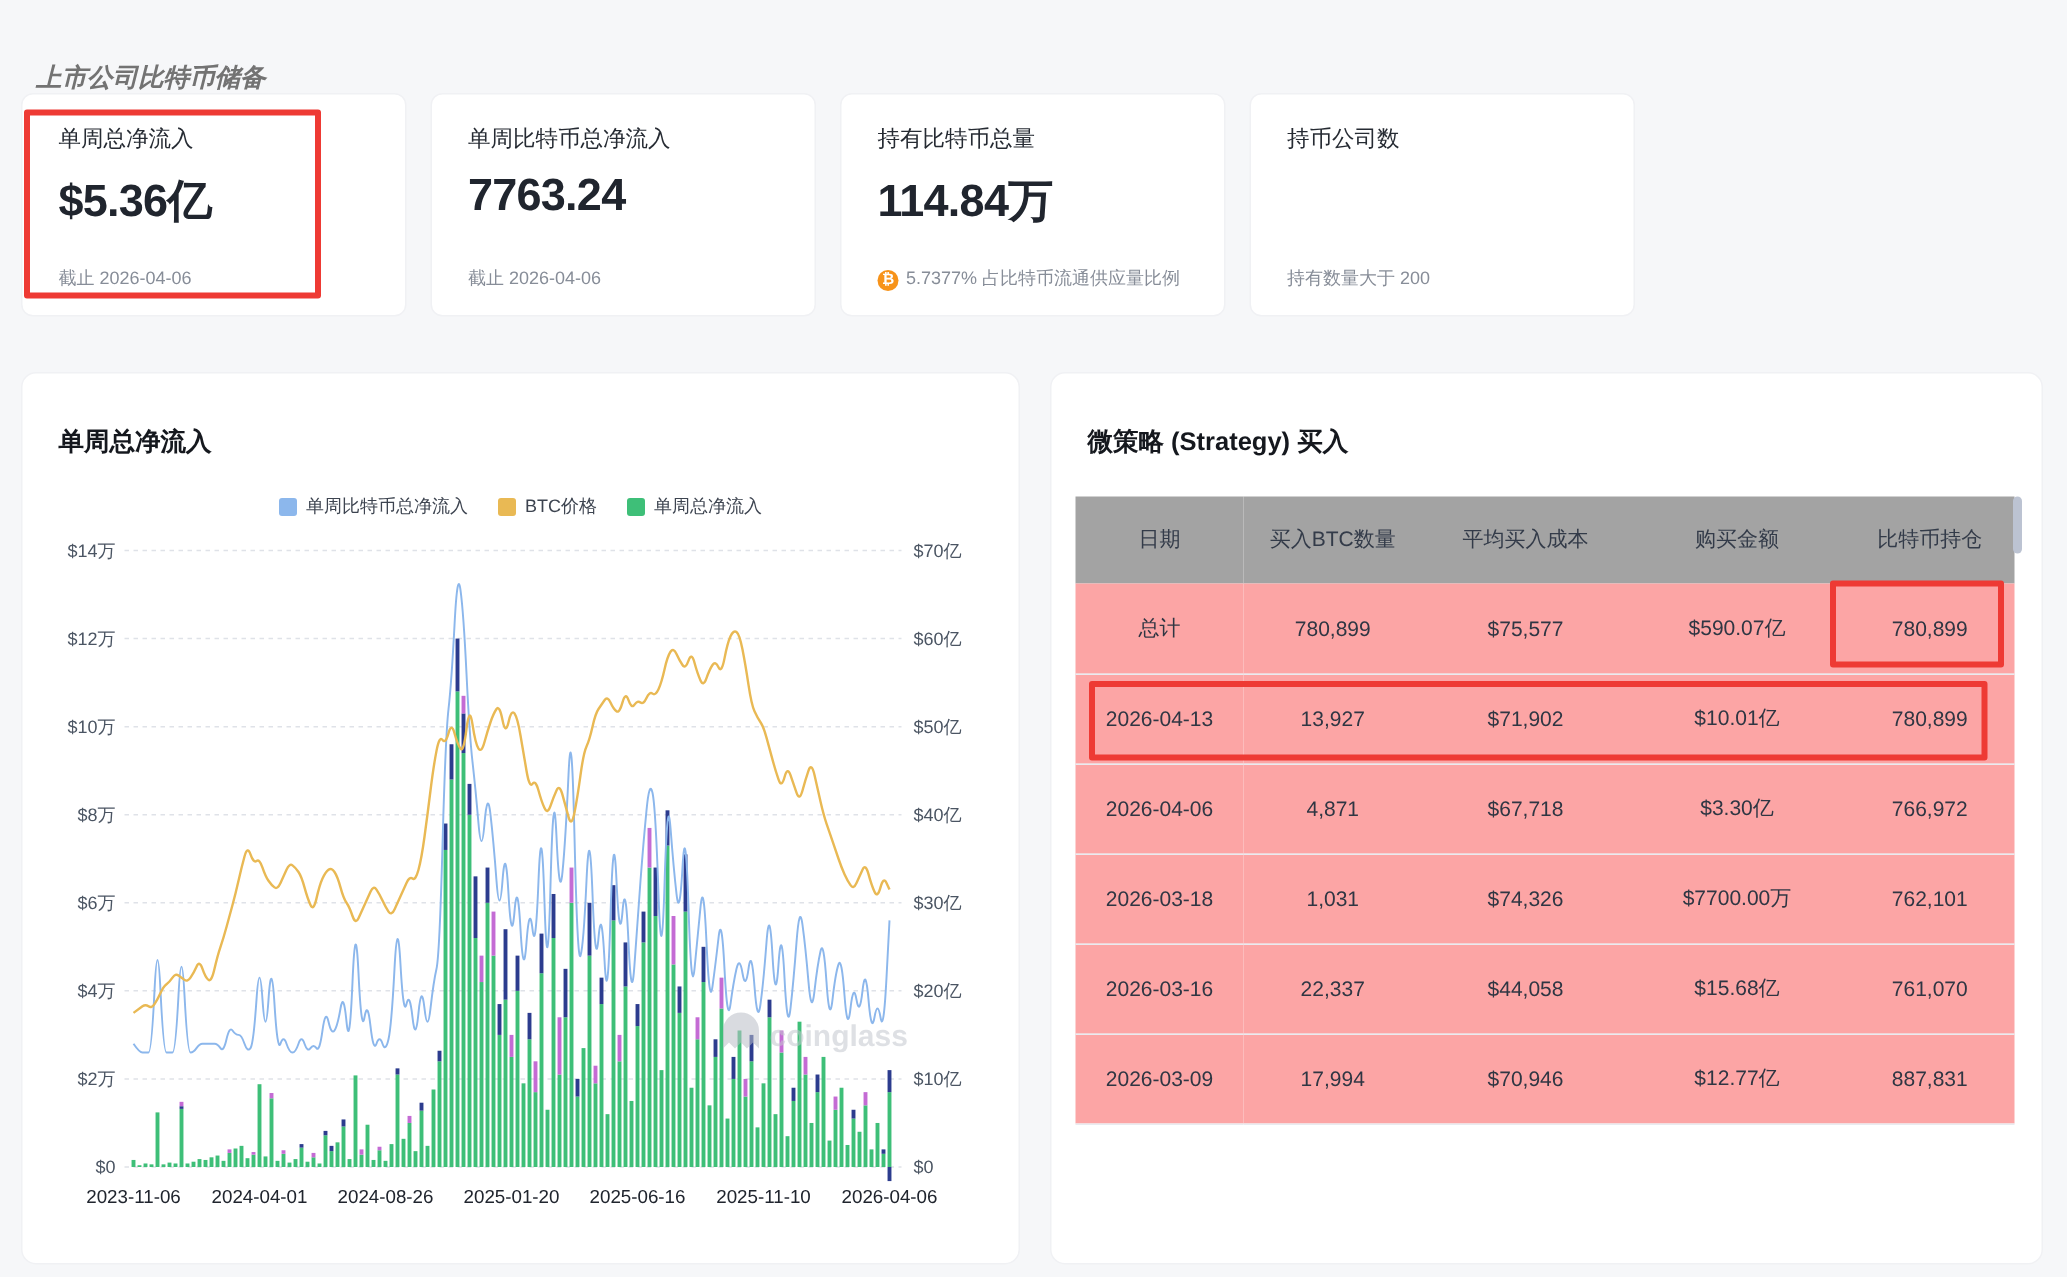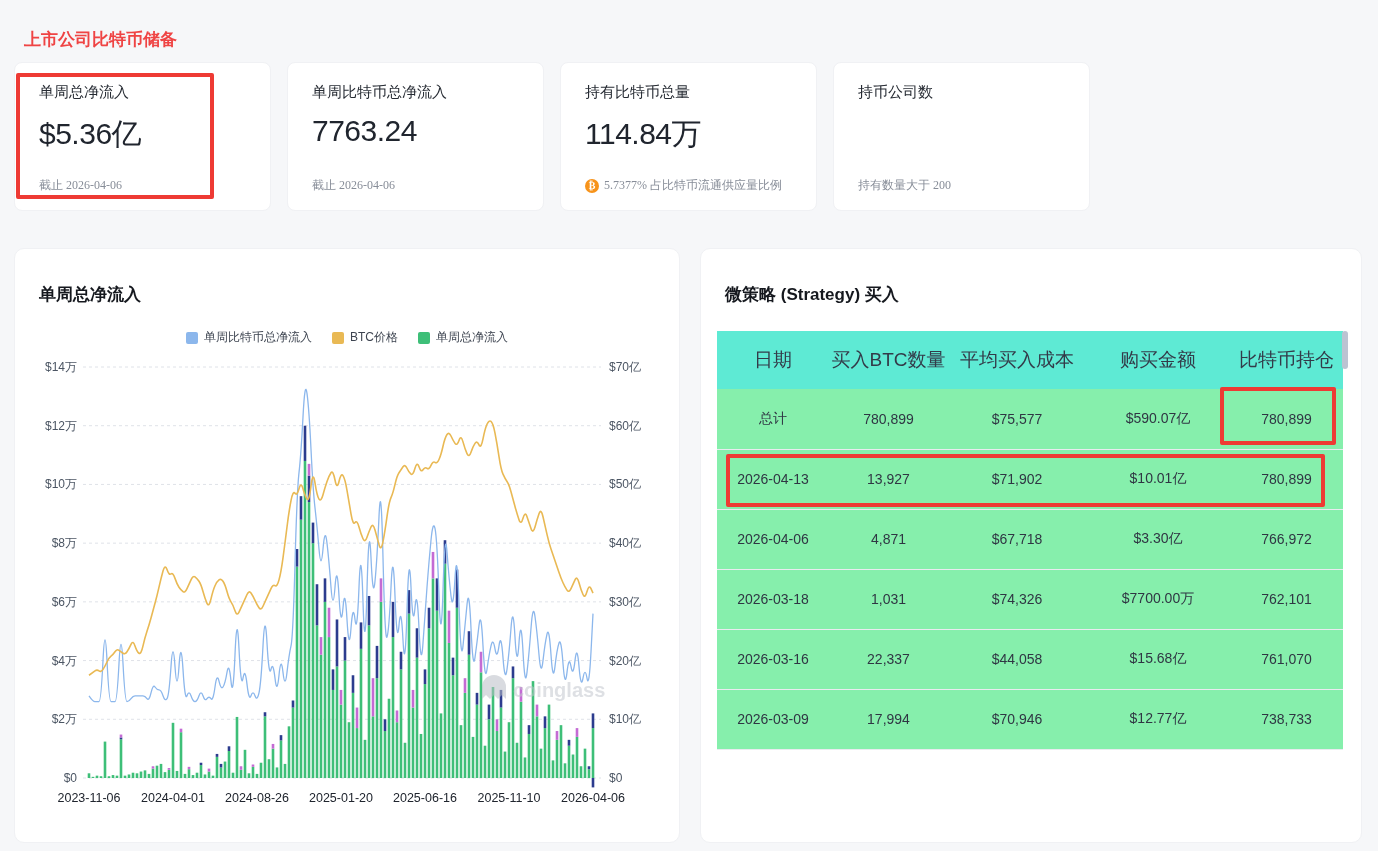--- a/index.html
+++ b/index.html
@@ -5,58 +5,58 @@
   * { margin:0; padding:0; box-sizing:border-box; }
   html,body { width:1378px; height:851px; }
   body {
     background:#f6f7f9;
     font-family:"Liberation Sans","DejaVu Sans",sans-serif;
     color:#20252e;
     position:relative;
     overflow:hidden;
   }
   .page-title {
-    position:absolute; left:24px; top:28px;
-    font-size:17px; font-weight:700; color:#ef4444;
+    position:absolute; left:24px; top:40px;
+    font-size:17px; font-weight:700; color:#737373;font-style:italic;
   }
   
   .cards { position:absolute; left:14px; top:62px; width:1350px; display:flex; gap:16px; }
   .card {
     width:257px; height:149px; background:#fff; border-radius:8px;
     border:1px solid #f0f1f4; padding:20px 24px 16px;
     display:flex; flex-direction:column;
   }
   .card-label { font-size:15px; color:#262b33; }
-  .card-value { font-size:30px; font-weight:400; color:#20252e; margin-top:12px; letter-spacing:-.5px; }
-  .card-foot { margin-top:auto; font-size:12px; color:#878d98; display:flex; align-items:center; gap:5px;font-family:Liberation Serif, serif; }
+  .card-value { font-size:30px; font-weight:700; color:#20252e; margin-top:12px; letter-spacing:-.5px; }
+  .card-foot { margin-top:auto; font-size:12px; color:#878d98; display:flex; align-items:flex-end; gap:5px; }
   .btc-ico {
     width:14px; height:14px; border-radius:50%; background:#f7931a; color:#fff;
     font-size:10px; line-height:14px; text-align:center; font-weight:700; flex:0 0 14px;
   }
   
   .panel { position:absolute; top:248px; height:595px; background:#fff; border-radius:10px; border:1px solid #f0f1f4; }
   .chart-panel { left:14px; width:666px; }
   .table-panel { left:700px; width:662px; }
   .panel-title { position:absolute; left:24px; top:34px; font-size:17px; font-weight:700; color:#15181e; }
   
   .legend { position:absolute; left:0; top:80px; width:100%; display:flex; justify-content:center; gap:20px; }
   .legend-item { display:flex; align-items:center; gap:6px; font-size:12px; color:#3d4450; cursor:pointer; }
   .swatch { width:12px; height:12px; border-radius:2px; display:inline-block; }
   #chart-svg { position:absolute; left:12px; top:104px; }
   
   .tbl-wrap { position:absolute; left:16px; right:20px; top:82px; }
   table { width:100%; border-collapse:collapse; table-layout:fixed; }
   col.c1{width:112px} col.c2{width:119px} col.c3{width:138px} col.c4{width:144px} col.c5{width:113px}
   thead th {
-    background:#5eead4; height:58px; font-size:19px; font-weight:500; color:#333b49;
+    background:#a3a3a3; height:58px; font-size:14px; font-weight:500; color:#333b49;
     text-align:center; vertical-align:middle;
   }
   tbody td {
     height:60px; font-size:14px; color:#2f3643; text-align:center; vertical-align:middle;
-    border-bottom:1px solid #e9ebf0; background:#86efac;
+    border-bottom:1px solid #e9ebf0; background:#fca5a5;
   }
   .scrollbar-thumb {
     position:absolute; right:13px; top:82px; width:6px; height:38px;
     background:#bcc3d2; border-radius:3px;
   }
   
   .anno { position:absolute; border:4px solid #ee3a34; border-radius:2px; pointer-events:none; }
   #anno-card   { left:16px;  top:73px;  width:198px; height:126px; }
   #anno-cell   { left:1220px; top:387px; width:116px; height:58px; }
   #anno-row    { left:726px; top:454px; width:599px; height:53px; }
@@ -406,21 +406,21 @@
             <td>22,337</td>
             <td>$44,058</td>
             <td>$15.68亿</td>
             <td>761,070</td>
           </tr>
           <tr>
             <td>2026-03-09</td>
             <td>17,994</td>
             <td>$70,946</td>
             <td>$12.77亿</td>
-            <td>738,733</td>
+            <td>887,831</td>
           </tr>
         </tbody>
     </table>
   </div>
   <div class="scrollbar-thumb"></div>
 </div>
 
 <div class="anno" id="anno-card"></div>
 <div class="anno" id="anno-cell"></div>
 <div class="anno" id="anno-row"></div>

